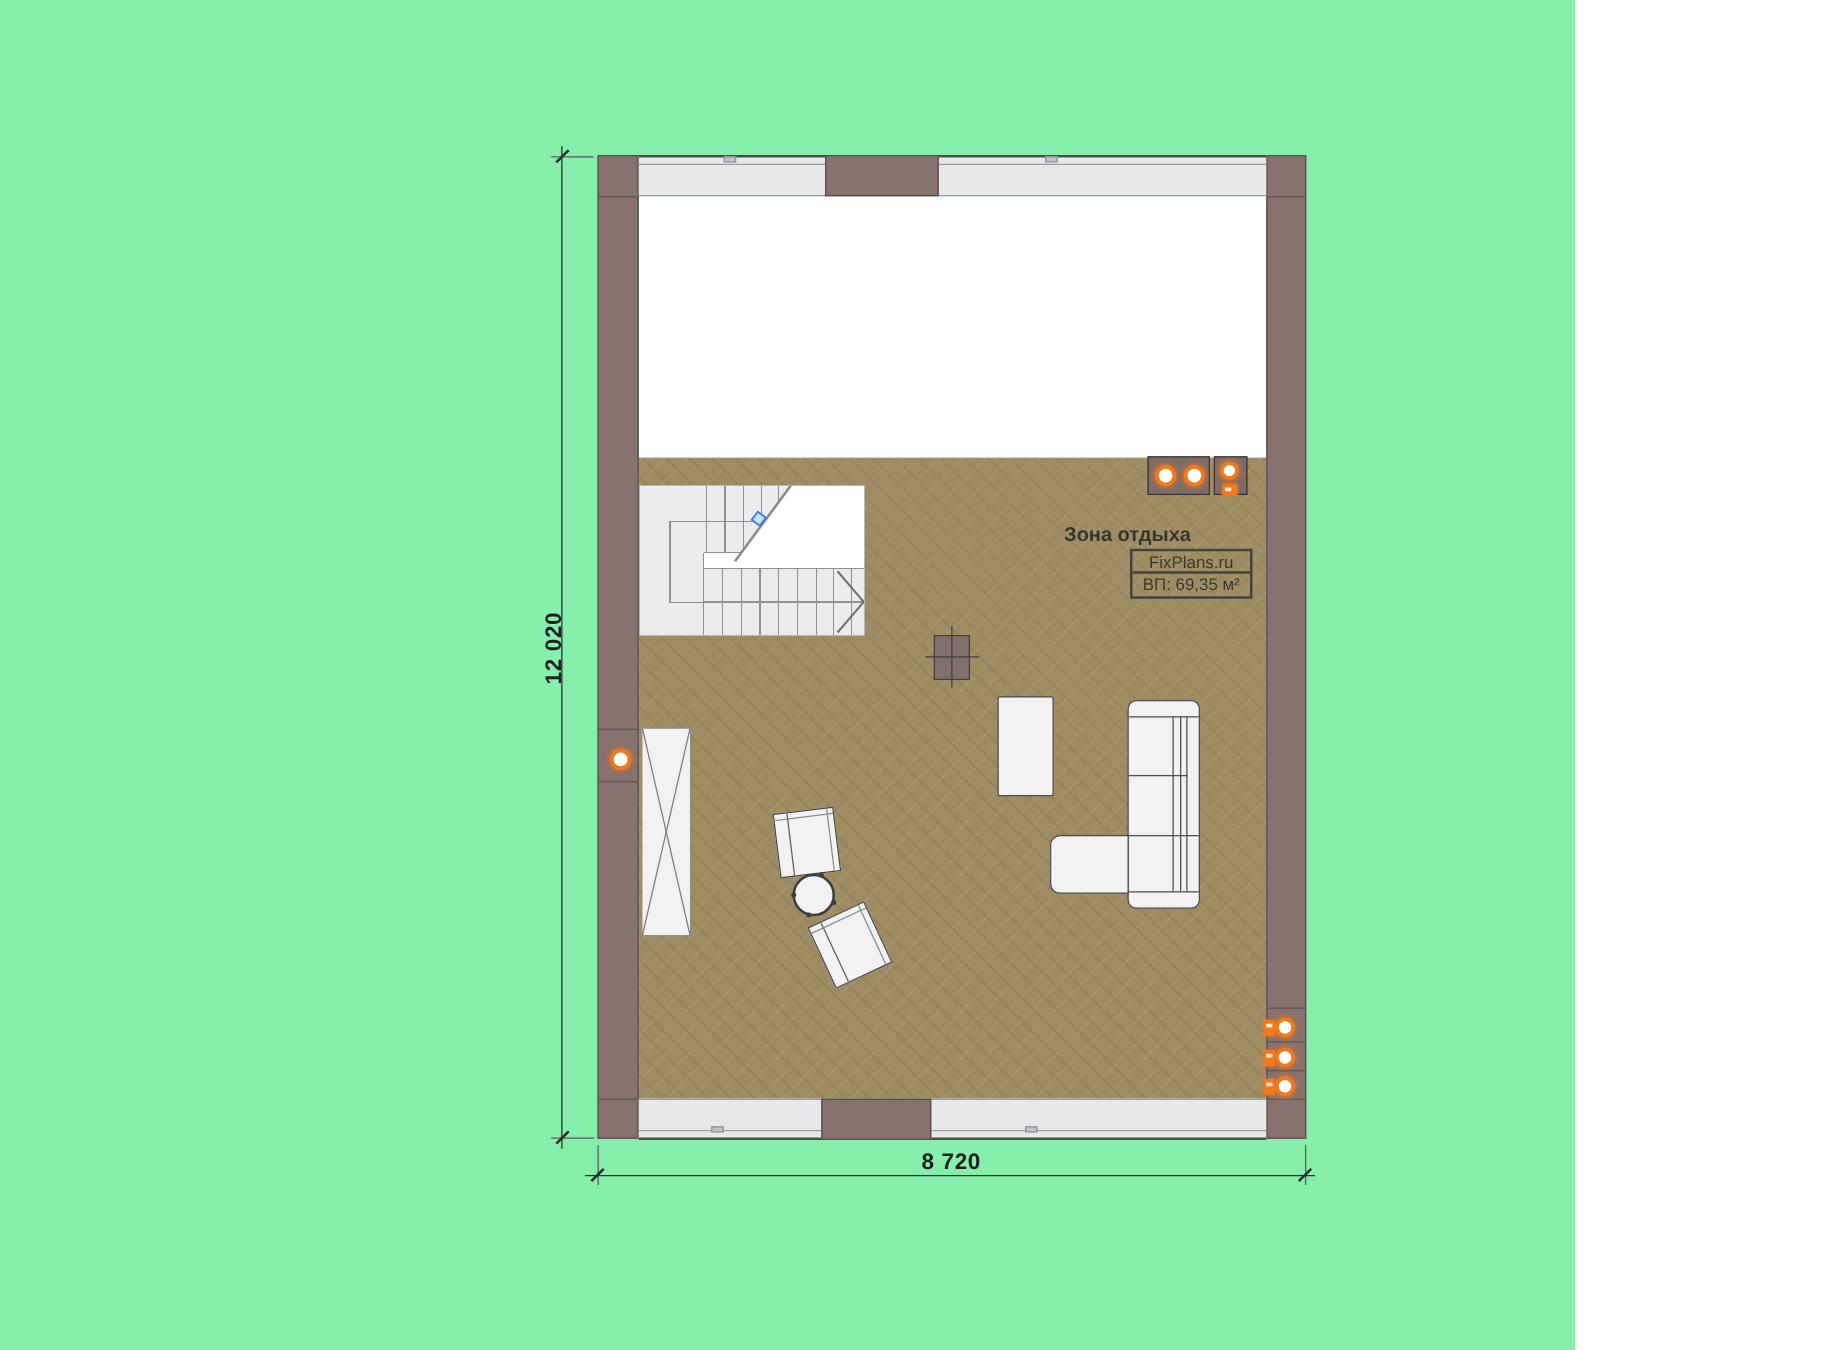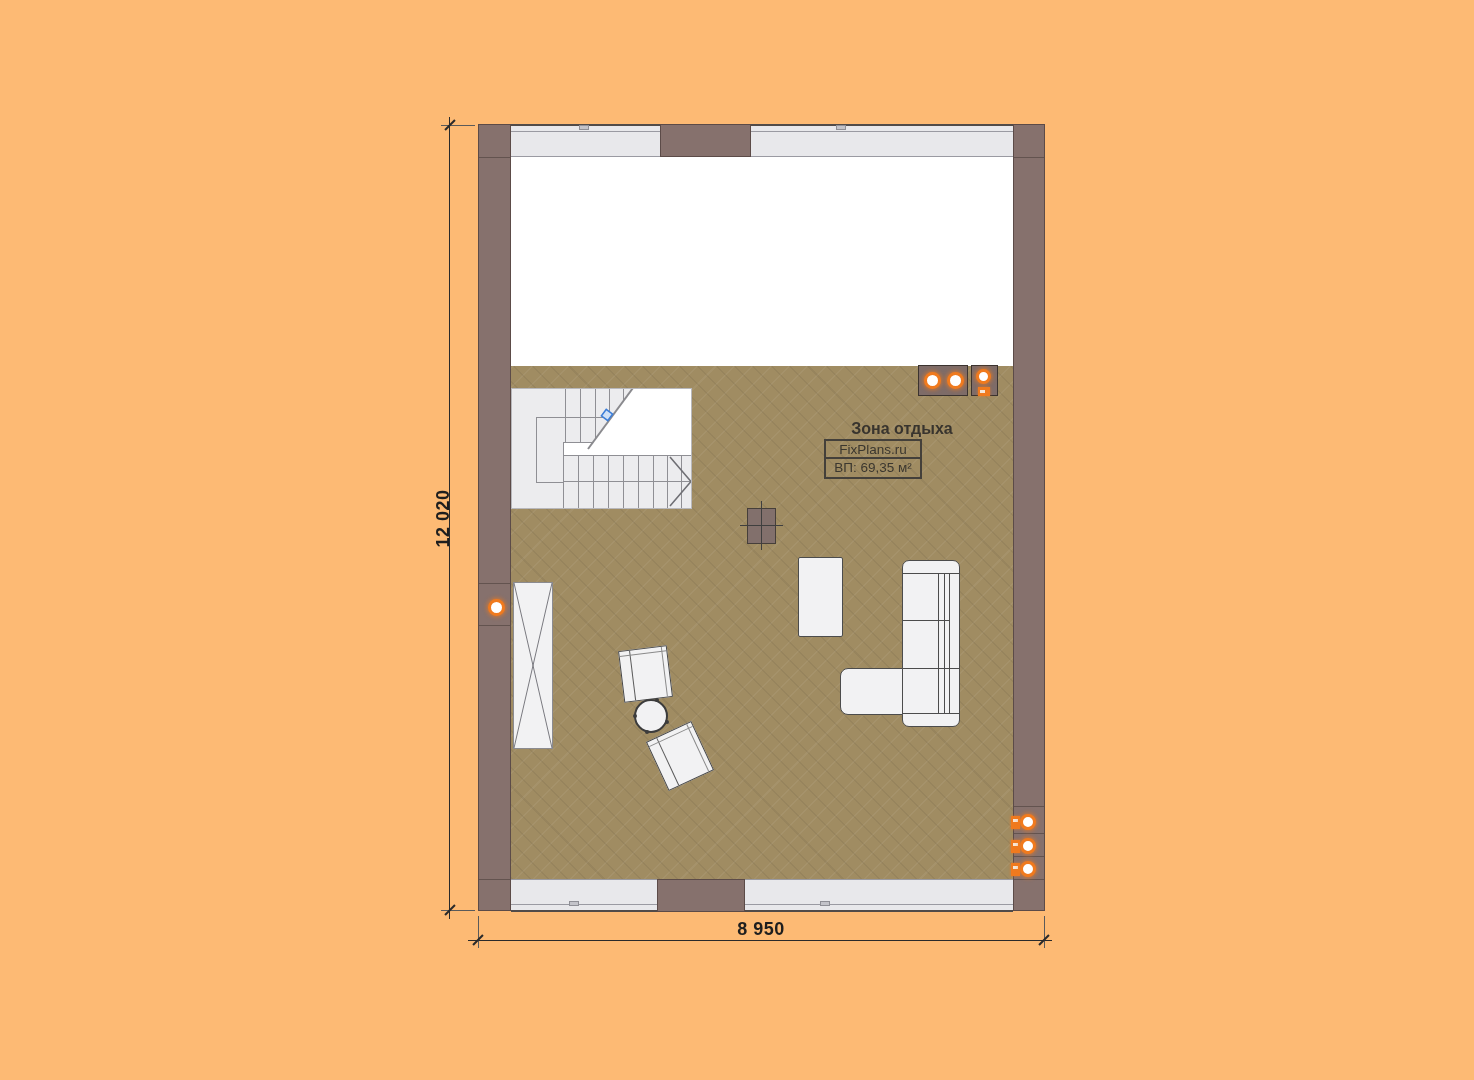--- a/index.html
+++ b/index.html
@@ -1,18 +1,18 @@
 <!DOCTYPE html>
 <html><head>
 <meta charset="utf-8">
 <style>
   html,body{margin:0;padding:0;background:#ffffff;}
   *{box-sizing:border-box;}
   body{font-family:"Liberation Sans", sans-serif;}
-  .canvas{position:relative;width:1474px;height:1080px;background:#fdba74;overflow:hidden;}
+  .canvas{position:relative;width:1260px;height:1080px;background:#86efac;overflow:hidden;}
   .abs{position:absolute;}
 
   
   .floor{left:511px;top:366px;width:502px;height:513px;
     background-color:#a08c62;
     background-image:
       repeating-linear-gradient(45deg, rgba(0,0,0,0.055) 0 1.5px, transparent 1.5px 13px),
       repeating-linear-gradient(-45deg, rgba(255,255,255,0.055) 0 1.5px, transparent 1.5px 13px);}
   .void{left:511px;top:157px;width:502px;height:209px;background:#ffffff;}
   .wall{background:#86716d;border:1px solid #5c4b48;}
@@ -186,32 +186,32 @@
   <div class="abs" style="left:1011px;top:836px;width:28px;height:20px;">
     <div class="abs osquare" style="left:0;top:4px;width:9px;height:13px;"></div>
     <div class="abs burner" style="left:9px;top:2px;width:16px;height:16px;"></div>
   </div>
   <div class="abs" style="left:1011px;top:859px;width:28px;height:20px;">
     <div class="abs osquare" style="left:0;top:4px;width:9px;height:13px;"></div>
     <div class="abs burner" style="left:9px;top:2px;width:16px;height:16px;"></div>
   </div>
 
   <div class="abs zone-label" style="left:837px;top:420px;">Зона отдыха</div>
-  <div class="abs info-table" style="left:824px;top:439px;">
+  <div class="abs info-table" style="left:904px;top:439px;">
     <div class="info-row first">FixPlans.ru</div>
     <div class="info-row">ВП: 69,35 м²</div>
   </div>
 
   <div class="abs dim-line" style="left:449px;top:117px;width:1px;height:802px;"></div>
   <div class="abs dim-ext" style="left:441px;top:125px;width:34px;height:1px;"></div>
   <div class="abs dim-ext" style="left:441px;top:910px;width:34px;height:1px;"></div>
   <div class="abs dim-tick" style="left:443px;top:124px;"></div>
   <div class="abs dim-tick" style="left:443px;top:909px;"></div>
   <div class="abs dim-text" style="left:408px;top:508px;width:70px;transform:rotate(-90deg);">12 020</div>
 
   <div class="abs dim-line" style="left:468px;top:940px;width:584px;height:1px;"></div>
   <div class="abs dim-ext" style="left:478px;top:916px;width:1px;height:32px;"></div>
   <div class="abs dim-ext" style="left:1044px;top:916px;width:1px;height:32px;"></div>
   <div class="abs dim-tick" style="left:471px;top:939px;"></div>
   <div class="abs dim-tick" style="left:1037px;top:939px;"></div>
-  <div class="abs dim-text" style="left:711px;top:919px;width:100px;">8 950</div>
+  <div class="abs dim-text" style="left:711px;top:919px;width:100px;">8 720</div>
 
 </div>
 
 </body></html>

